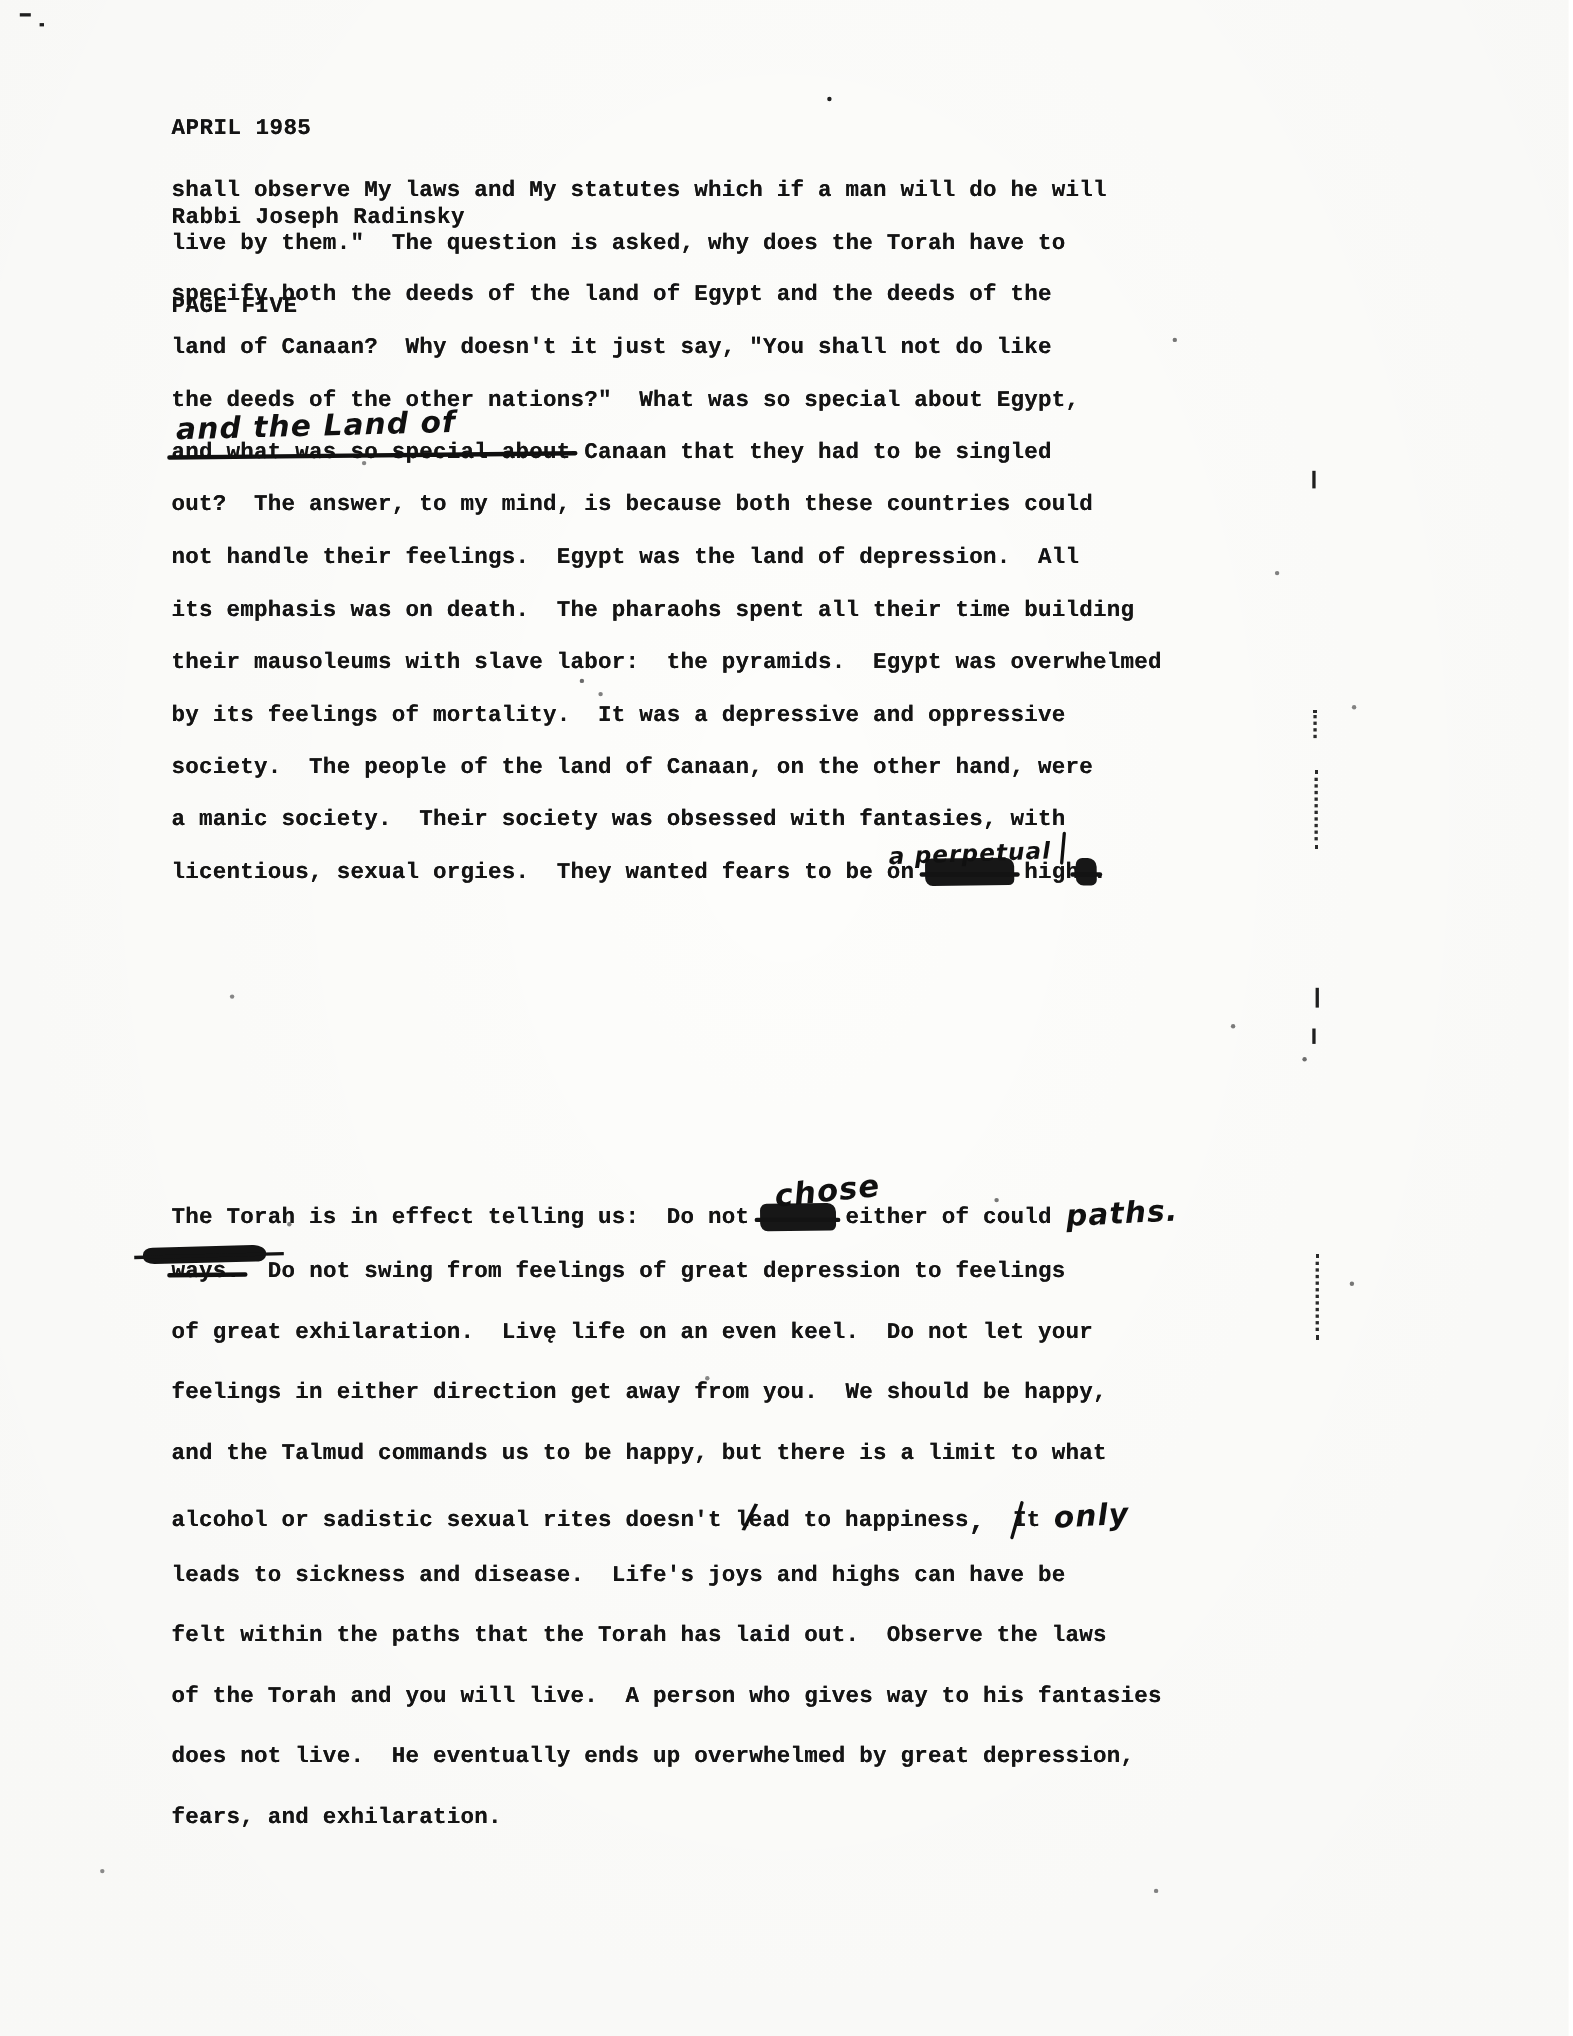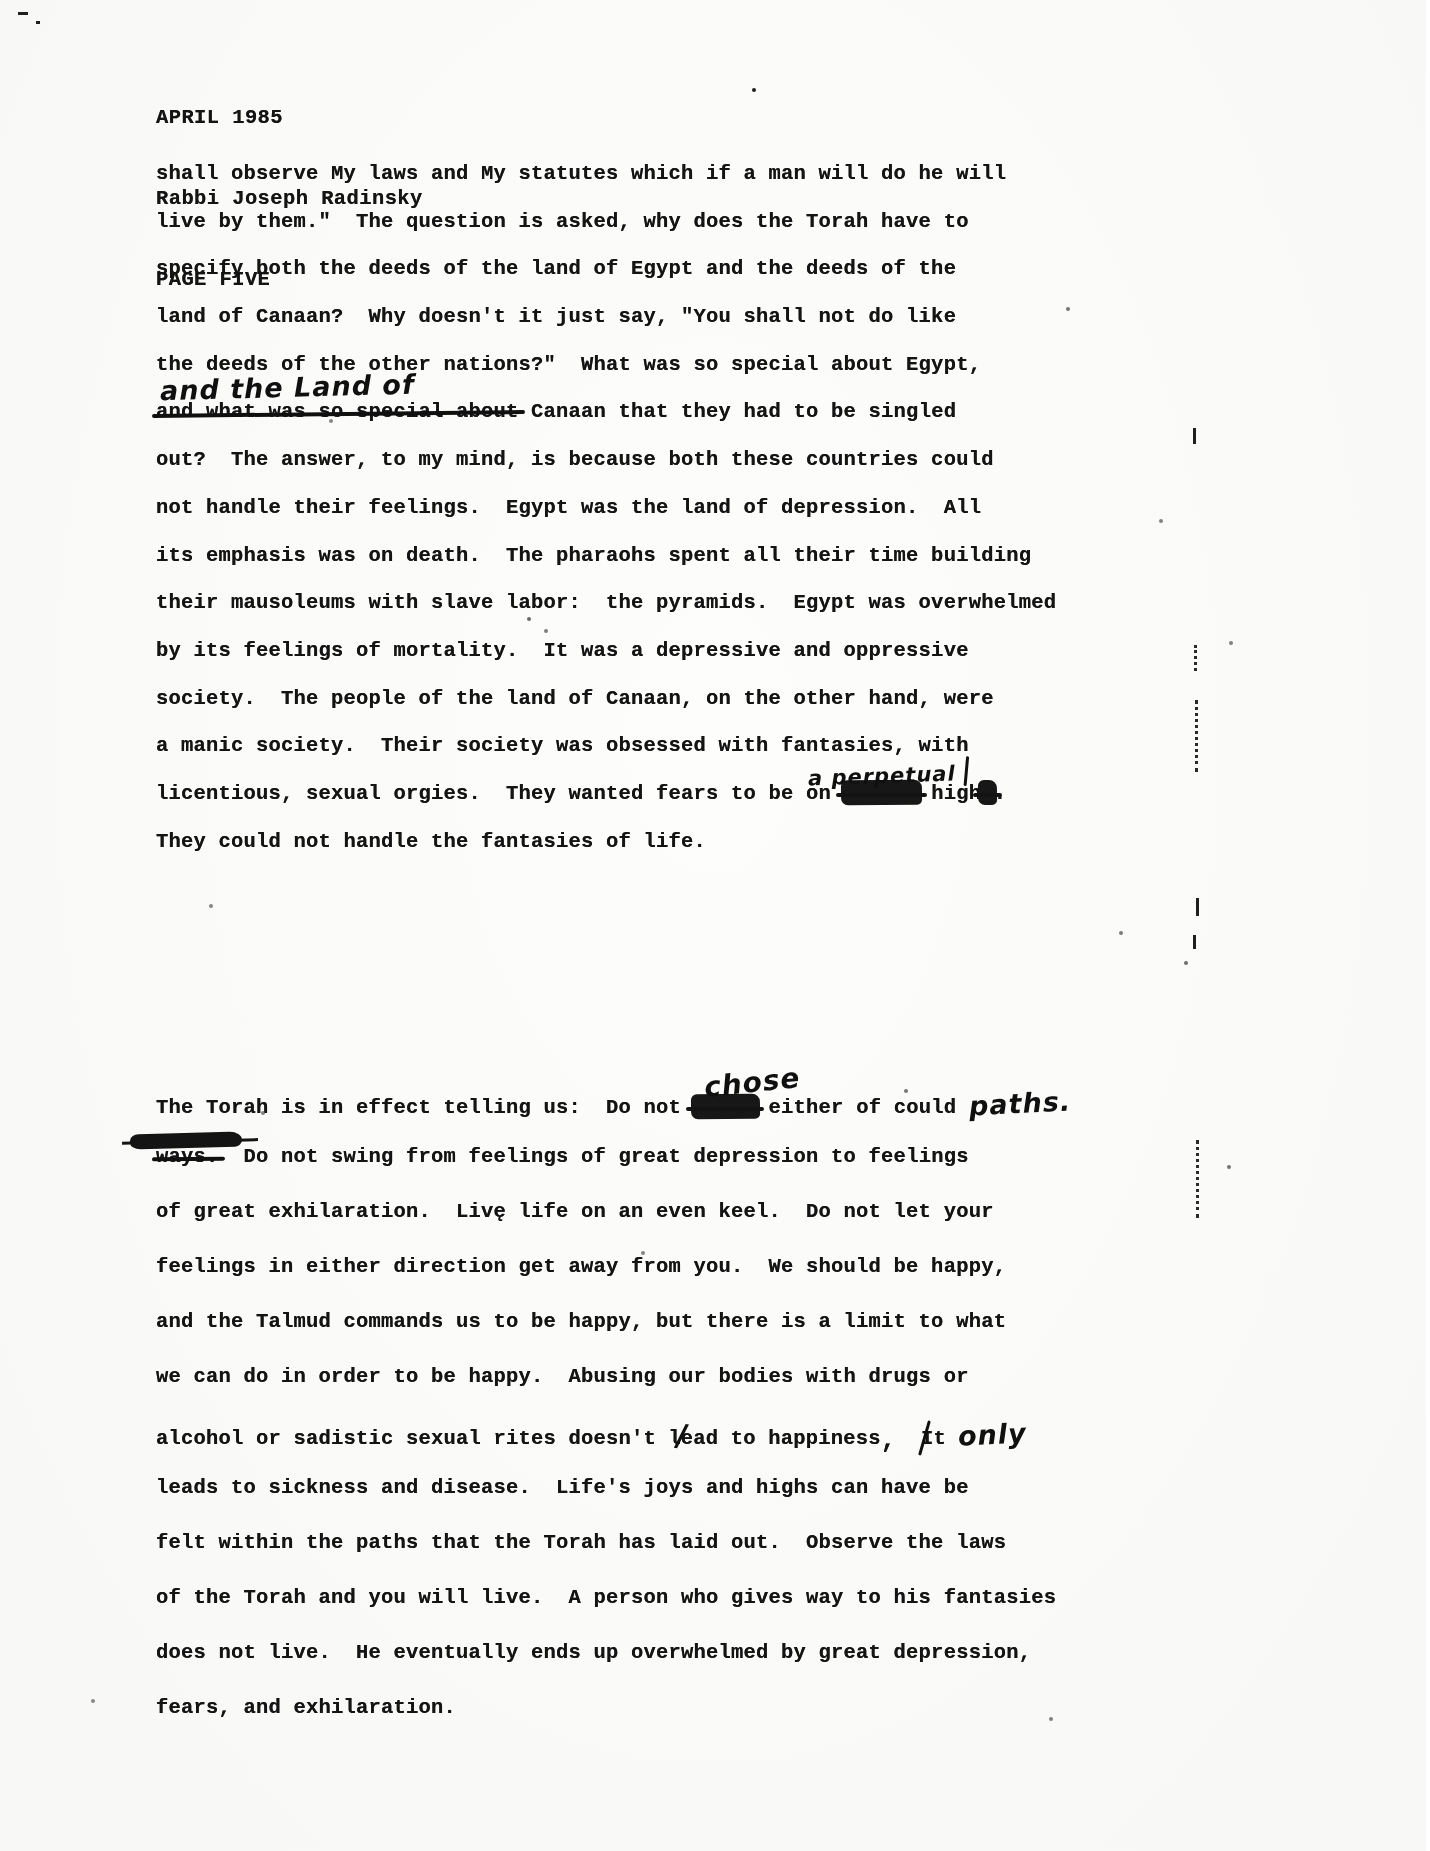--- a/index.html
+++ b/index.html
@@ -122,29 +122,27 @@
       <div class="line"><span class="seg typed">the deeds of the other nations?"  What was so special about Egypt,</span></div>
       <div class="line"><span class="seg struck">and what was so special about<span class="above ann-land-of">and the Land of</span></span><span class="seg typed"> Canaan that they had to be singled</span></div>
       <div class="line"><span class="seg typed">out?  The answer, to my mind, is because both these countries could</span></div>
       <div class="line"><span class="seg typed">not handle their feelings.  Egypt was the land of depression.  All</span></div>
       <div class="line"><span class="seg typed">its emphasis was on death.  The pharaohs spent all their time building</span></div>
       <div class="line"><span class="seg typed">their mausoleums with slave labor:  the pyramids.  Egypt was overwhelmed</span></div>
       <div class="line"><span class="seg typed">by its feelings of mortality.  It was a depressive and oppressive</span></div>
       <div class="line"><span class="seg typed">society.  The people of the land of Canaan, on the other hand, were</span></div>
       <div class="line"><span class="seg typed">a manic society.  Their society was obsessed with fantasies, with</span></div>
       <div class="line"><span class="seg typed">licentious, sexual orgies.  They wanted fears to be on </span><span class="seg blot">little<span class="above ann-perpetual">a perpetual</span></span><span class="seg typed"> high</span><span class="seg blot">s</span><span class="seg typed">.</span></div>
-      <div class="line"><span class="seg typed">They could not handle the fantasies of life.</span></div>
     </div>
   <div class="para p2">
       <div class="line"><span class="seg typed">The Torah is in effect telling us:  Do not </span><span class="seg blot">go in<span class="above ann-chose">chose</span></span><span class="seg typed"> either of could </span><span class="seg hand">paths.</span></div>
       <div class="line"><span class="seg struck">ways.<span class="above ann-scribble"></span></span><span class="seg typed">  Do not swing from feelings of great depression to feelings</span></div>
       <div class="line"><span class="seg typed">of great exhilaration.  Livę life on an even keel.  Do not let your</span></div>
       <div class="line"><span class="seg typed">feelings in either direction get away from you.  We should be happy,</span></div>
       <div class="line"><span class="seg typed">and the Talmud commands us to be happy, but there is a limit to what</span></div>
-      <div class="line"><span class="seg typed">we can do in order to be happy.  Abusing our bodies with drugs or</span></div>
       <div class="line"><span class="seg typed">alcohol or sadistic sexual rites doesn't l</span><span class="seg pen-slash">/</span><span class="seg typed">ead to happiness</span><span class="seg heavy">,</span><span class="seg typed">  </span><span class="seg slashed">It</span><span class="seg typed"> </span><span class="seg hand">only</span></div>
       <div class="line"><span class="seg typed">leads to sickness and disease.  Life's joys and highs can have be</span></div>
       <div class="line"><span class="seg typed">felt within the paths that the Torah has laid out.  Observe the laws</span></div>
       <div class="line"><span class="seg typed">of the Torah and you will live.  A person who gives way to his fantasies</span></div>
       <div class="line"><span class="seg typed">does not live.  He eventually ends up overwhelmed by great depression,</span></div>
       <div class="line"><span class="seg typed">fears, and exhilaration.</span></div>
     </div>
 
   <div class="art" style="left:18px;top:12px;width:10px;height:3px;"></div>
   <div class="art" style="left:36px;top:21px;width:4px;height:3px;"></div>

